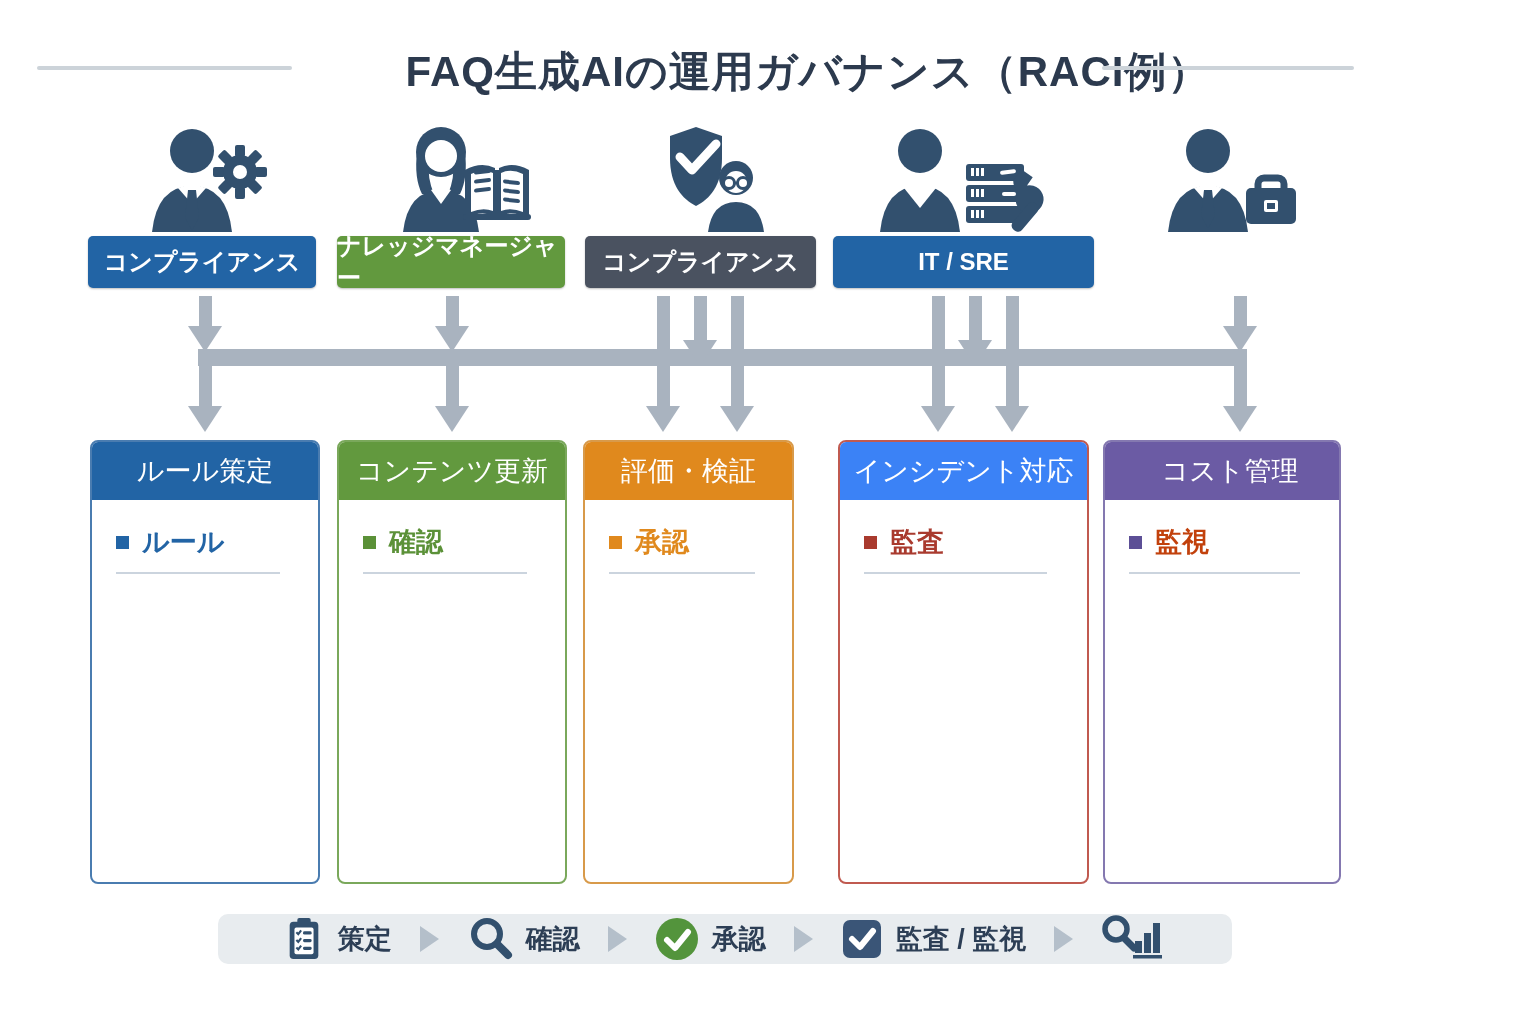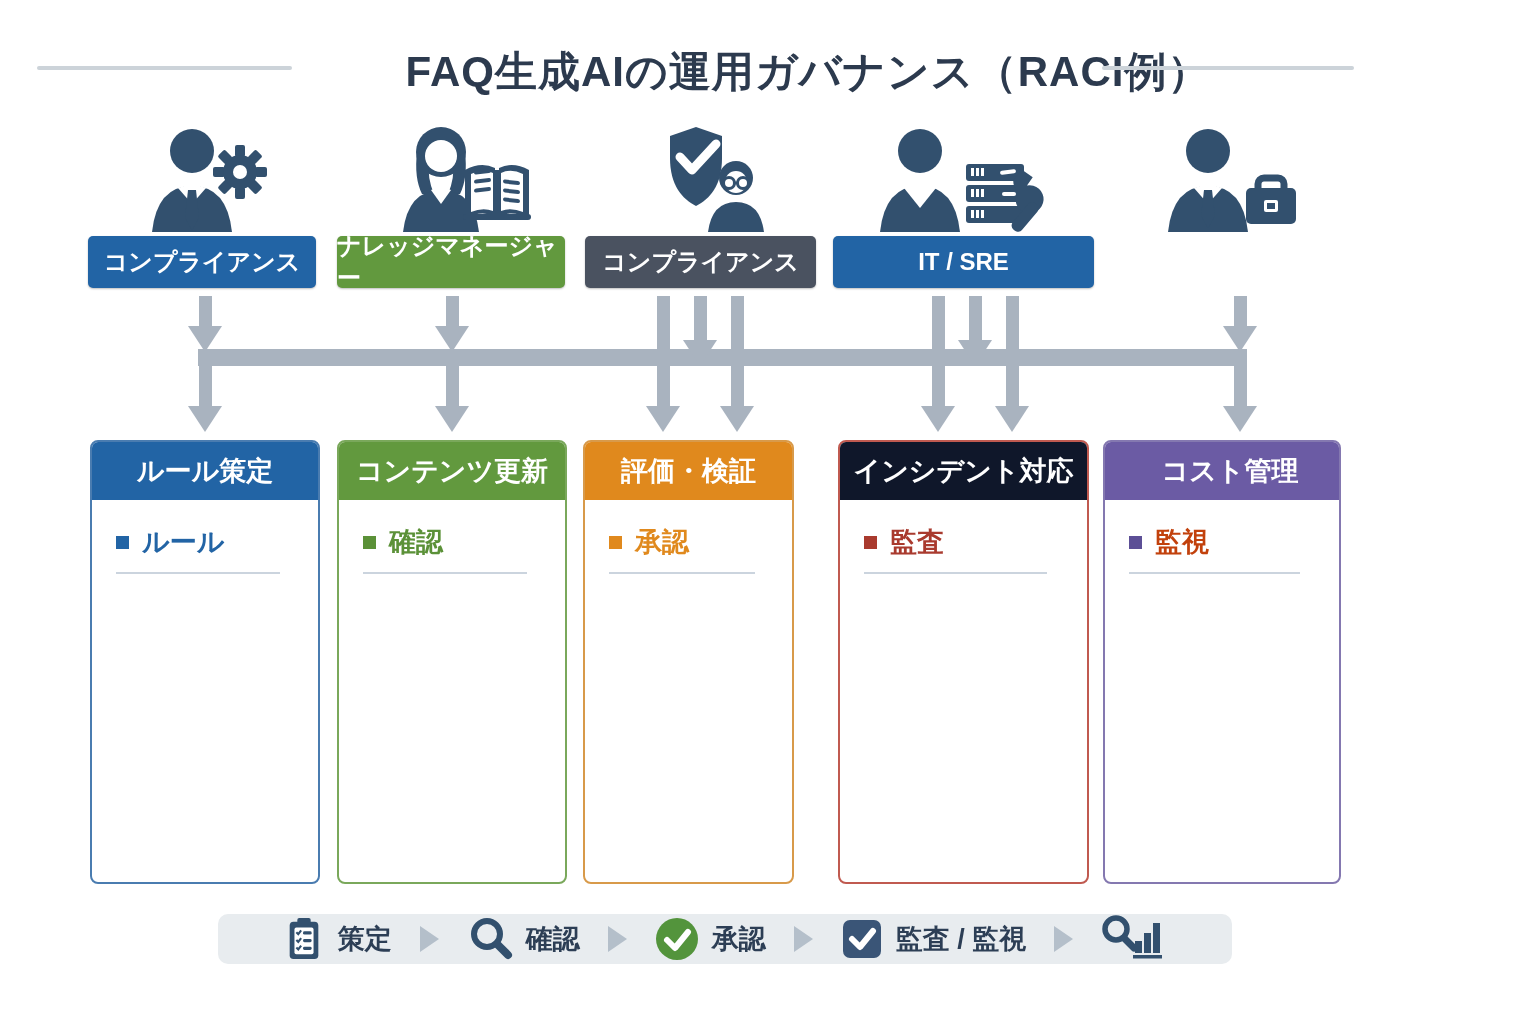--- a/index.html
+++ b/index.html
@@ -24,21 +24,21 @@
   .hbar { position:absolute; left:198px; top:349px; width:1049px; height:17px; background:var(--arrow_gray); }
   .va { position:absolute; width:34px; }
   .va .shaft { width:13px; margin:0 auto; background:var(--arrow_gray); }
   .va .head { width:0; height:0; border-left:17px solid transparent; border-right:17px solid transparent;
               border-top:26px solid var(--arrow_gray); }
 
   
   .card { position:absolute; top:440px; height:444px; background:#fff;
           border:2px solid; border-radius:8px; overflow:hidden; }
   .card-header { height:58px; display:flex; align-items:center; justify-content:center;
-                 color:#fff; font-weight:bold; font-size:27px; }
+                 color:#fff; font-weight:normal; font-size:27px; }
   .card-body { padding:24px 24px 0 24px; }
   .item { display:flex; align-items:center; }
   .item .bullet { width:13px; height:13px; margin-right:13px; flex:0 0 auto; }
   .item .txt { font-size:27px; font-weight:bold; }
   .underline { margin-top:12px; border-bottom:2px solid #cbd4de; width:92%; }
 
   
   .legend { position:absolute; left:218px; top:914px; width:1014px; height:50px;
             background:var(--legend_bg); border-radius:10px;
             display:flex; align-items:center; justify-content:center; gap:28px; }
@@ -245,21 +245,21 @@
     <div class="card-body">
       <div class="item">
         <span class="bullet" style="background-color: rgb(224, 137, 29);"></span>
         <span class="txt" style="color: rgb(224, 137, 29);">承認</span>
       </div>
       <div class="underline"></div>
     </div>
   </div>
 
   <div class="card" style="left: 838px; width: 251px; border-color: rgb(192, 90, 80);">
-    <div class="card-header" style="background-color: #0f172a;">インシデント対応</div>
+    <div class="card-header" style="background-color: #3b82f6;">インシデント対応</div>
     <div class="card-body">
       <div class="item">
         <span class="bullet" style="background-color: rgb(169, 58, 46);"></span>
         <span class="txt" style="color: rgb(169, 58, 46);">監査</span>
       </div>
       <div class="underline"></div>
     </div>
   </div>
 
   <div class="card" style="left: 1103px; width: 238px; border-color: rgb(132, 120, 176);">

